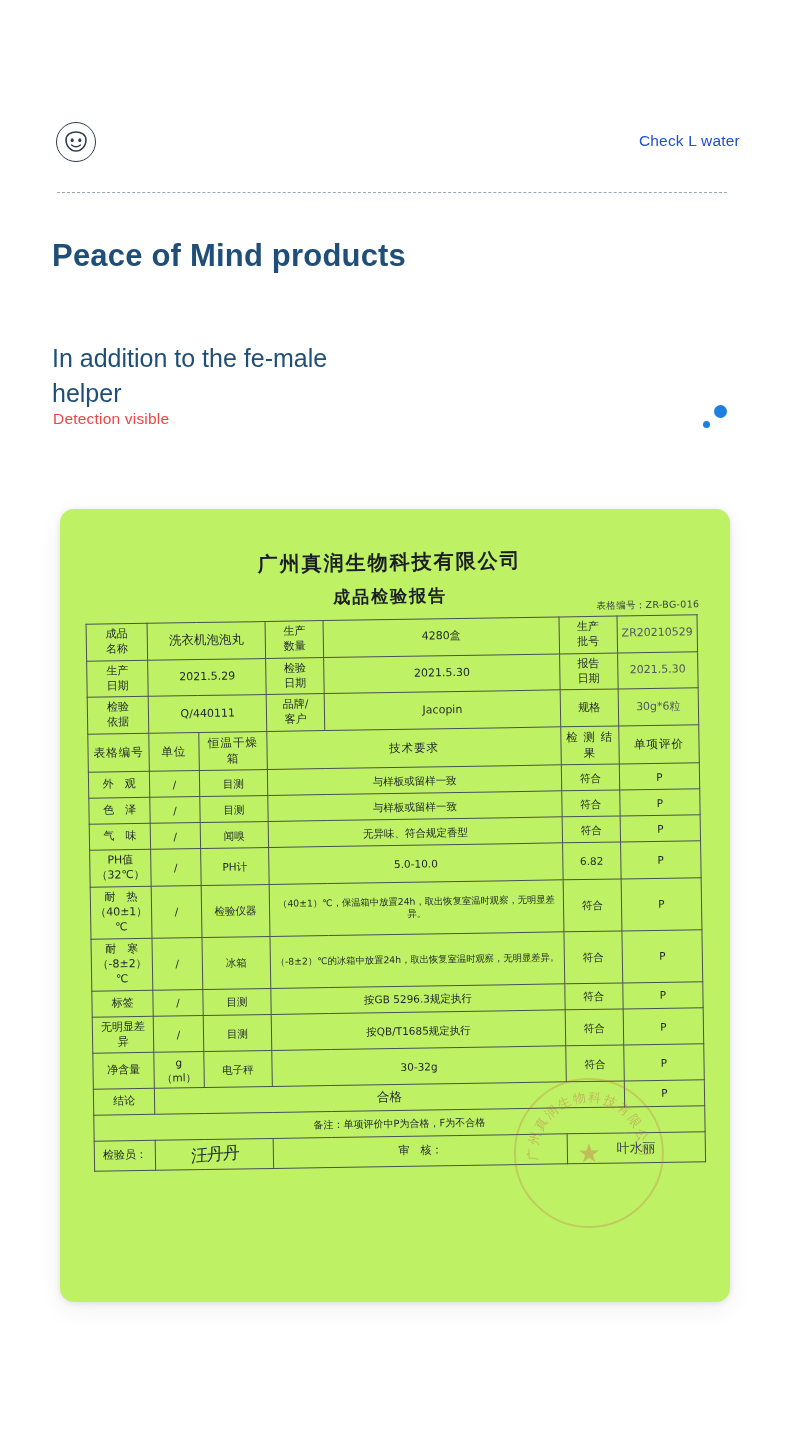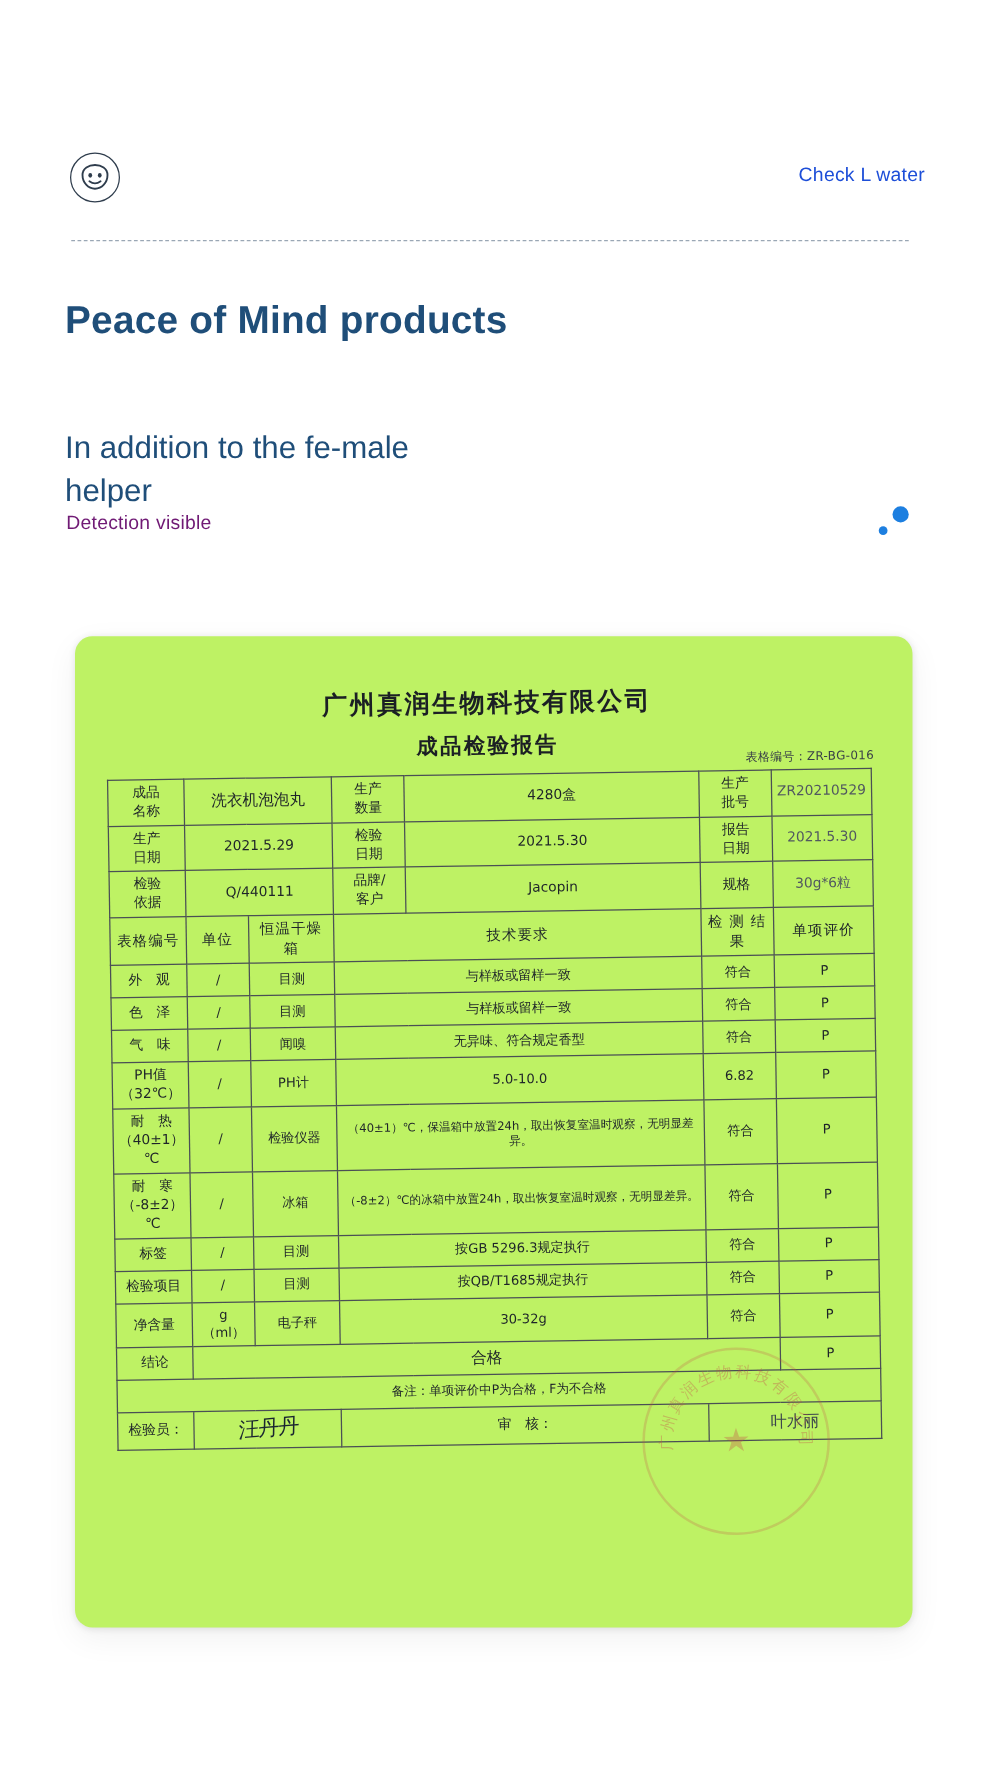--- a/index.html
+++ b/index.html
@@ -78,21 +78,21 @@
     line-height: 1.4;
     color: #1f4e79;
     font-weight: 400;
     margin-top: 28px;
   }
   .caption {
     position: absolute;
     top: 410px;
     left: 53px;
     font-size: 15.5px;
-    color: #701a75;
+    color: #ef4444;
     letter-spacing: .2px;
   }
 
   
   .dots {
     position: absolute;
     top: 405px;
     right: 63px;
     width: 30px;
     height: 30px;
@@ -376,21 +376,21 @@
       </tr>
       <tr>
         <td class="lbl">标签</td>
         <td>/</td>
         <td>目测</td>
         <td colspan="2">按GB 5296.3规定执行</td>
         <td>符合</td>
         <td>P</td>
       </tr>
       <tr>
-        <td class="lbl">检验项目</td>
+        <td class="lbl">无明显差异</td>
         <td>/</td>
         <td>目测</td>
         <td colspan="2">按QB/T1685规定执行</td>
         <td>符合</td>
         <td>P</td>
       </tr>
       <tr>
         <td class="lbl">净含量</td>
         <td>g（ml）</td>
         <td>电子秤</td>

